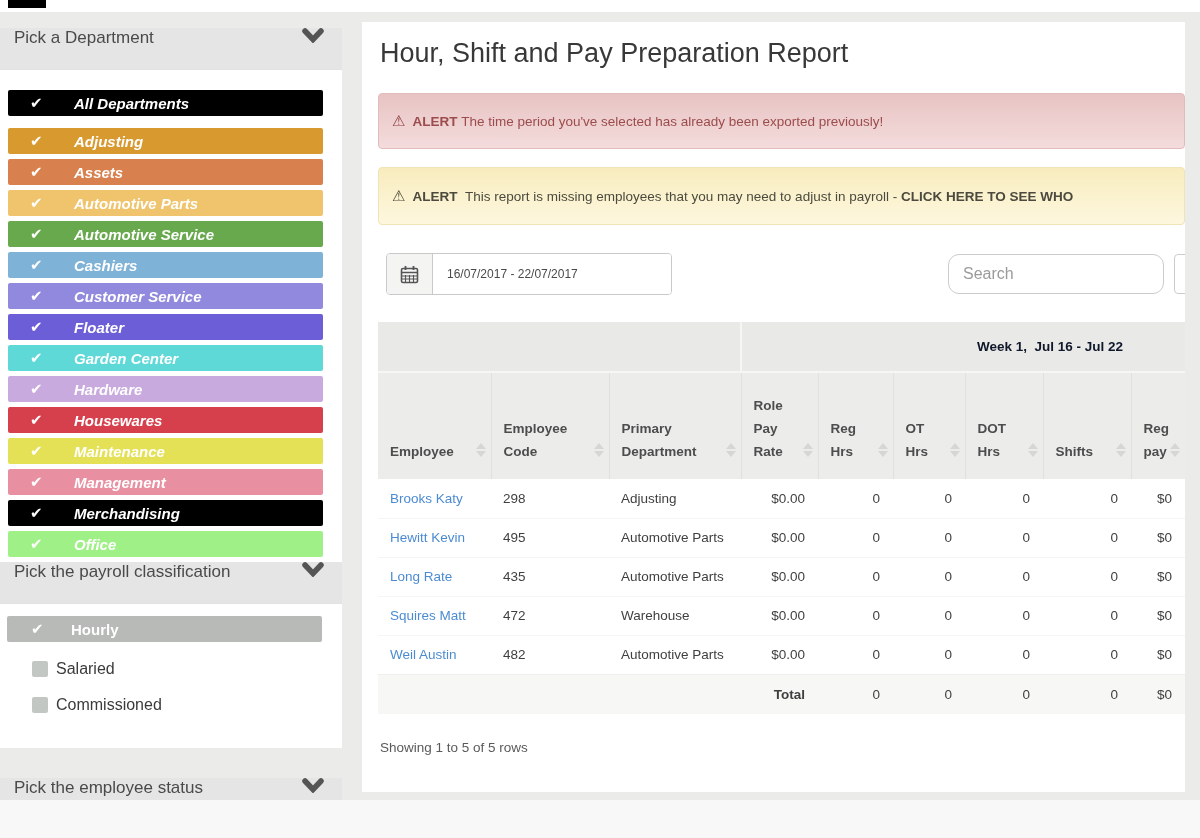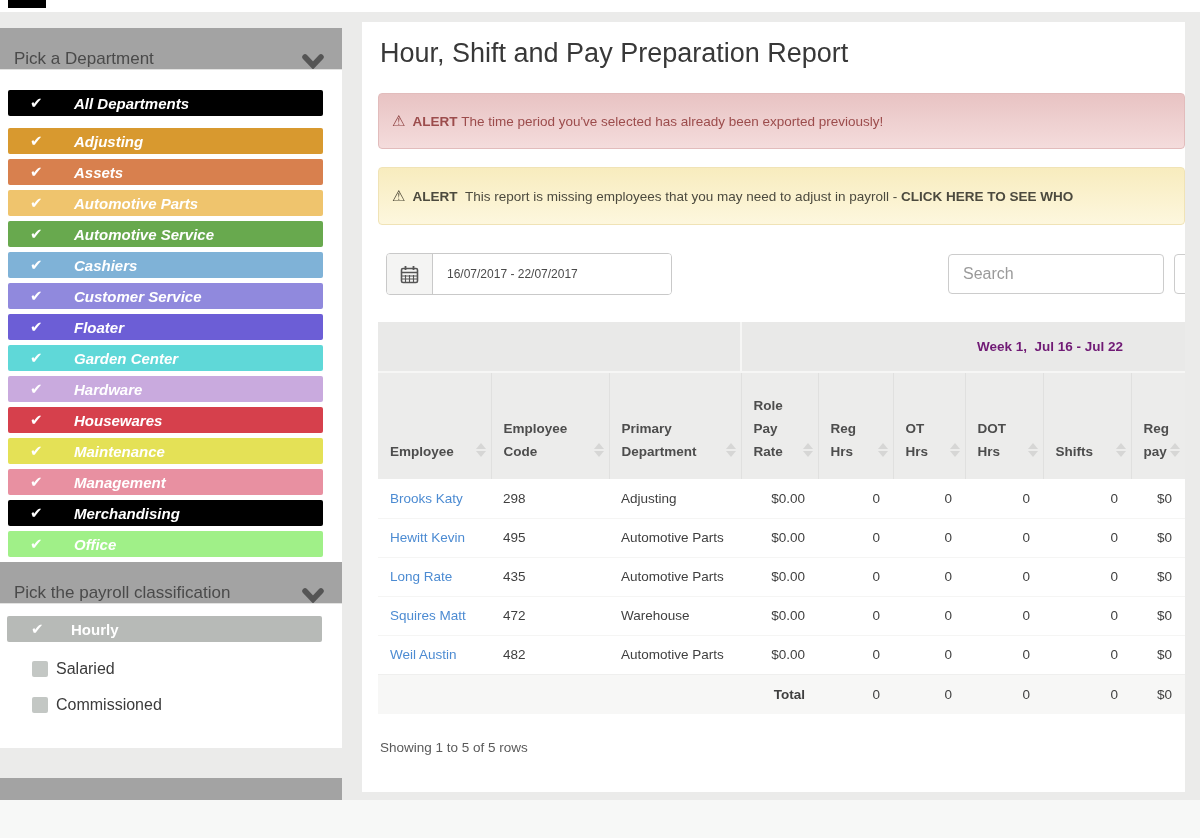--- a/index.html
+++ b/index.html
@@ -8,22 +8,22 @@
     position:relative; overflow:hidden; background:#ffffff;
     font-family:"Liberation Sans","DejaVu Sans",sans-serif; color:#3f3f3f;
   }
   .page-bg { position:absolute; left:0; top:12px; width:1200px; height:788px; background:#ebebea; }
   .bottom-strip { position:absolute; left:0; top:800px; width:1200px; height:38px; background:#f7f8f7; }
   .top-dash { position:absolute; left:8px; top:0; width:38px; height:8px; background:#000; }
 
   
   .side-panel { position:absolute; left:0; width:342px; background:#fff; }
   .panel-head {
-    height:42px; background:#a3a3a3; border-bottom:1px solid #e2e2e1;
-    display:flex; align-items:flex-end; justify-content:space-between;
+    height:42px; background:#e5e5e5; border-bottom:1px solid #e2e2e1;
+    display:flex; align-items:flex-start; justify-content:space-between;
     padding:0 18px 0 14px; cursor:pointer;
   }
   .panel-head .ph-title { font-size:17px; color:#4a4a4a; }
   .chev svg { display:block; }
 
   .panel-dept { top:28px; height:538px; }
   .dept-list { padding:20px 0 0 8px; }
   .dept-bar {
     width:315px; height:26px; border-radius:2px; margin-bottom:5px;
     display:flex; align-items:center; padding-left:22px; cursor:pointer;
@@ -80,35 +80,35 @@
   .date-addon {
     width:46px; background:#f4f4f3; border-right:1px solid #c9c9c9;
     display:flex; align-items:center; justify-content:center; color:#555; cursor:pointer;
   }
   .date-input {
     width:238px; border:none; outline:none; font-size:12px; color:#4a4a4a;
     padding-left:14px; font-family:inherit;
   }
   .search-input {
     position:absolute; right:21px; top:1px; width:216px; height:40px;
-    border:1px solid #cccccc; border-radius:4px; font-size:16px; color:#4a4a4a;
+    border:1px solid #cccccc; border-radius:11px; font-size:16px; color:#4a4a4a;
     padding-left:14px; outline:none; font-family:inherit;
   }
   .search-input::placeholder { color:#9a9a9a; }
   .partial-button {
     position:absolute; right:-29px; top:1px; width:40px; height:40px;
     border:1px solid #cccccc; border-radius:4px; background:#fff; cursor:pointer;
   }
 
   
   table.report { border-collapse:collapse; table-layout:fixed; width:807px; margin-top:27px; font-size:13.5px; }
   col.c1{width:113px} col.c2{width:118px} col.c3{width:132px} col.c4{width:77px}
   col.c5{width:75px} col.c6{width:72px} col.c7{width:78px} col.c8{width:88px} col.c9{width:54px}
   tr.group-row td {
-    background:#e9e9e8; height:50px; font-weight:bold; color:#701a75;
+    background:#e9e9e8; height:50px; font-weight:bold; color:#0f172a;
     border-bottom:2px solid #f6f6f5;
   }
   tr.group-row td.week-cell { text-align:right; padding-right:62px; white-space:pre; }
   tr.group-row td.blank-cell { border-right:2px solid #f6f6f5; }
   tr.head-row th {
     background:#ececeb; height:107px; vertical-align:bottom; text-align:left;
     font-weight:600; color:#4d4d4d; padding:0 24px 16px 12px; line-height:23px;
     border-left:1px solid #e0e0df; position:relative; cursor:pointer;
   }
   tr.head-row th:first-child { border-left:none; }

